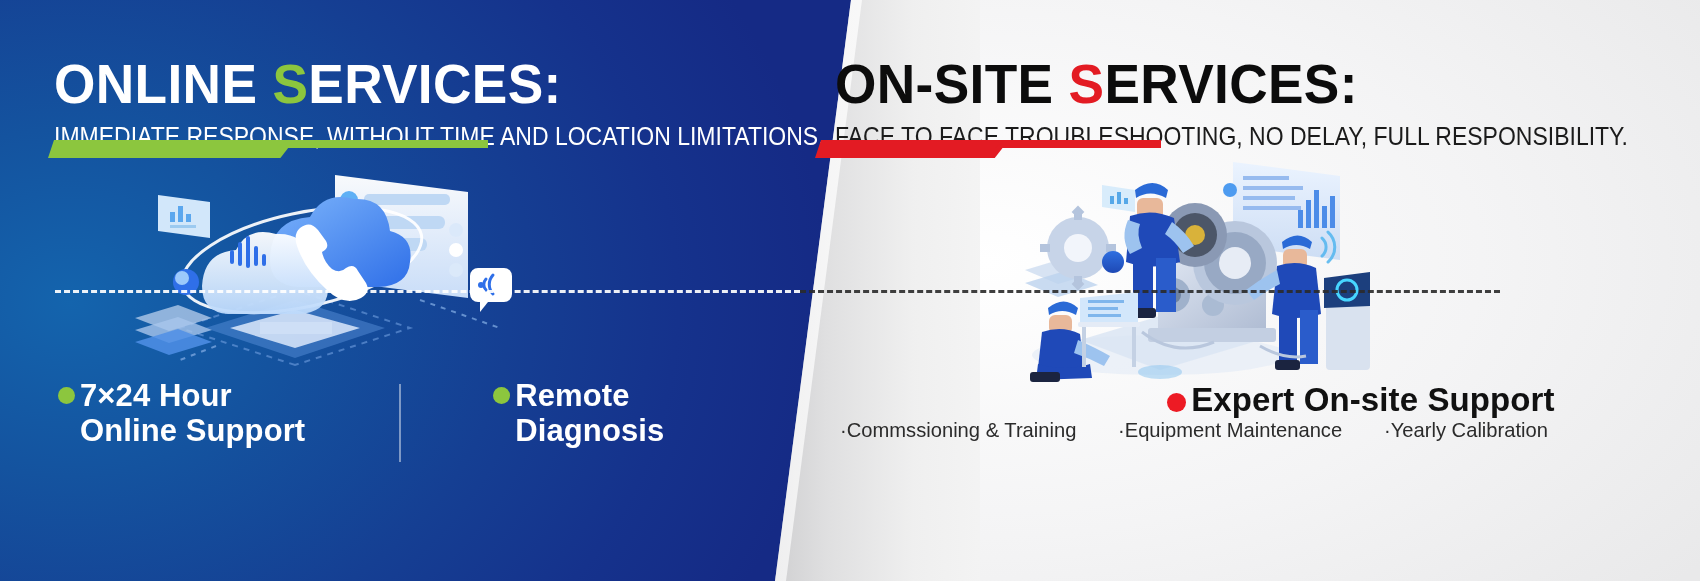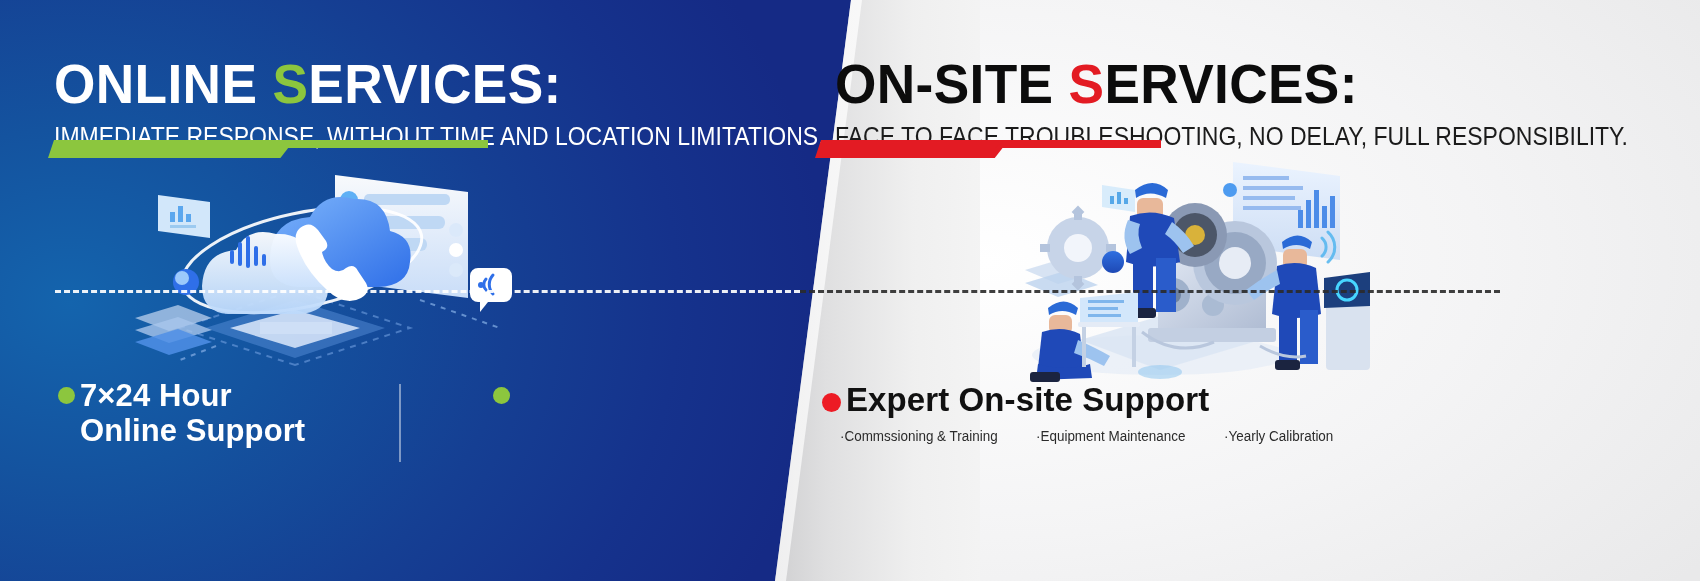--- a/index.html
+++ b/index.html
@@ -93,25 +93,25 @@
   }
   .bullet.green{background:#8cc63e;}
   .bullet.red{background:#ed1b24;width:19px;height:19px;margin-top:11px;}
   .feat-text{
     color:#ffffff;font-weight:bold;font-size:31px;line-height:1.13;white-space:pre-line;
     letter-spacing:.1px;
   }
   .vdiv{width:2px;height:78px;background:rgba(255,255,255,.45);margin:6px 44px 0 46px;}
 
   .features-right{position:absolute;left:822px;top:382px;}
-  .feat-right-main{display:flex;align-items:flex-start;}
+  .feat-right-main{display:flex;align-items:flex-start;justify-content:flex-end;}
   .feat-right-main .feat-text{color:#111111;font-size:33px;line-height:1.1;}
   .sub-items{
-    display:flex;align-items:flex-end;margin-top:10px;margin-left:18px;
-    color:#2b2b2b;font-size:14px;white-space:nowrap;
+    display:flex;align-items:flex-end;margin-left:18px;
+    color:#2b2b2b;font-size:21px;white-space:nowrap;
   }
   .sub-items .si{margin-right:32px;transform:scaleX(.96);transform-origin:left center;}
   .sub-items .si:last-child{margin-right:0;}
 
   
   .illus{position:absolute;}
   .illus-left{left:120px;top:150px;width:430px;height:240px;}
   .illus-right{left:930px;top:150px;width:440px;height:235px;}
   .illus svg{display:block;width:100%;height:100%;}
 </style>
@@ -361,20 +361,22 @@
 
   <div class="features-left">
     <div class="feat">
       <span class="bullet green"></span>
       <span class="feat-text">7×24 Hour
 Online Support</span>
     </div>
     <div class="vdiv"></div>
     <div class="feat">
       <span class="bullet green"></span>
+      <span class="feat-text">Remote
+Diagnosis</span>
     </div>
   </div>
 
   <div class="features-right">
     <div class="feat-right-main">
       <span class="bullet red"></span>
       <span class="feat-text">Expert On-site Support</span>
     </div>
     <div class="sub-items">
       <span class="si">·Commssioning &amp; Training</span>

